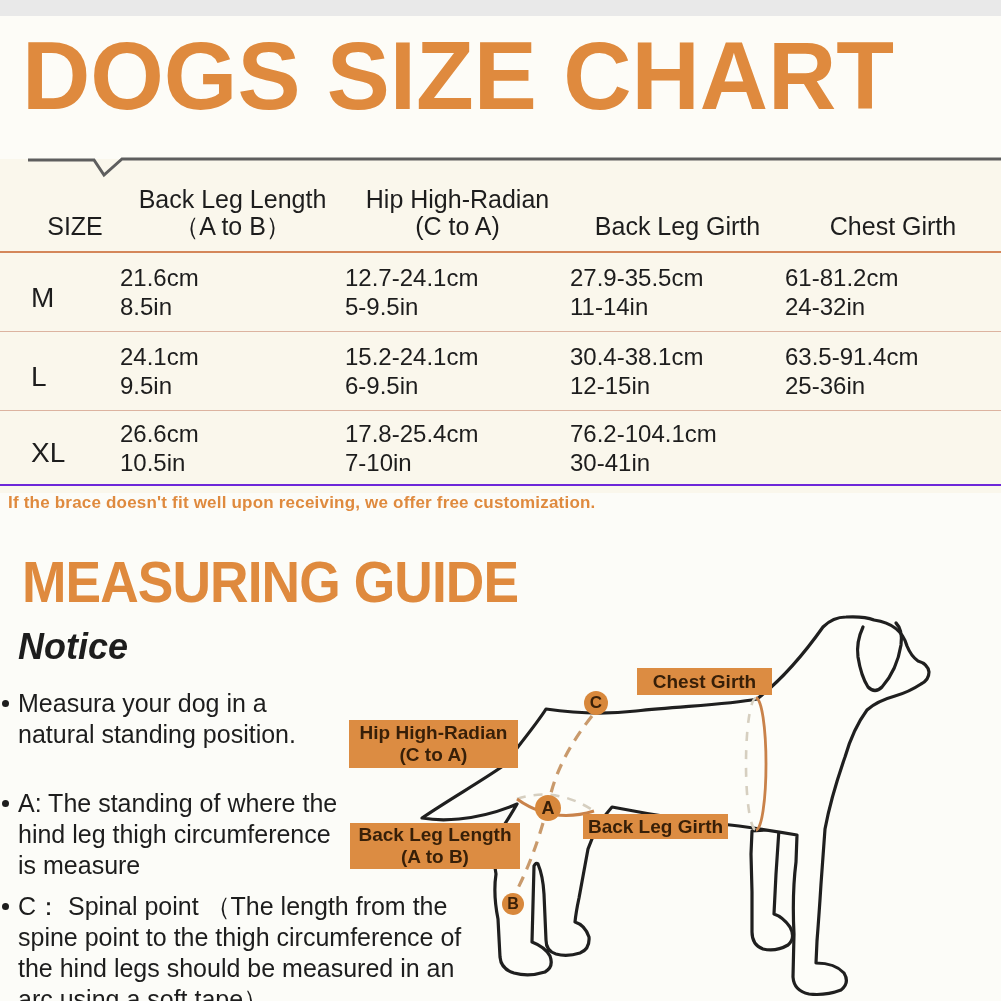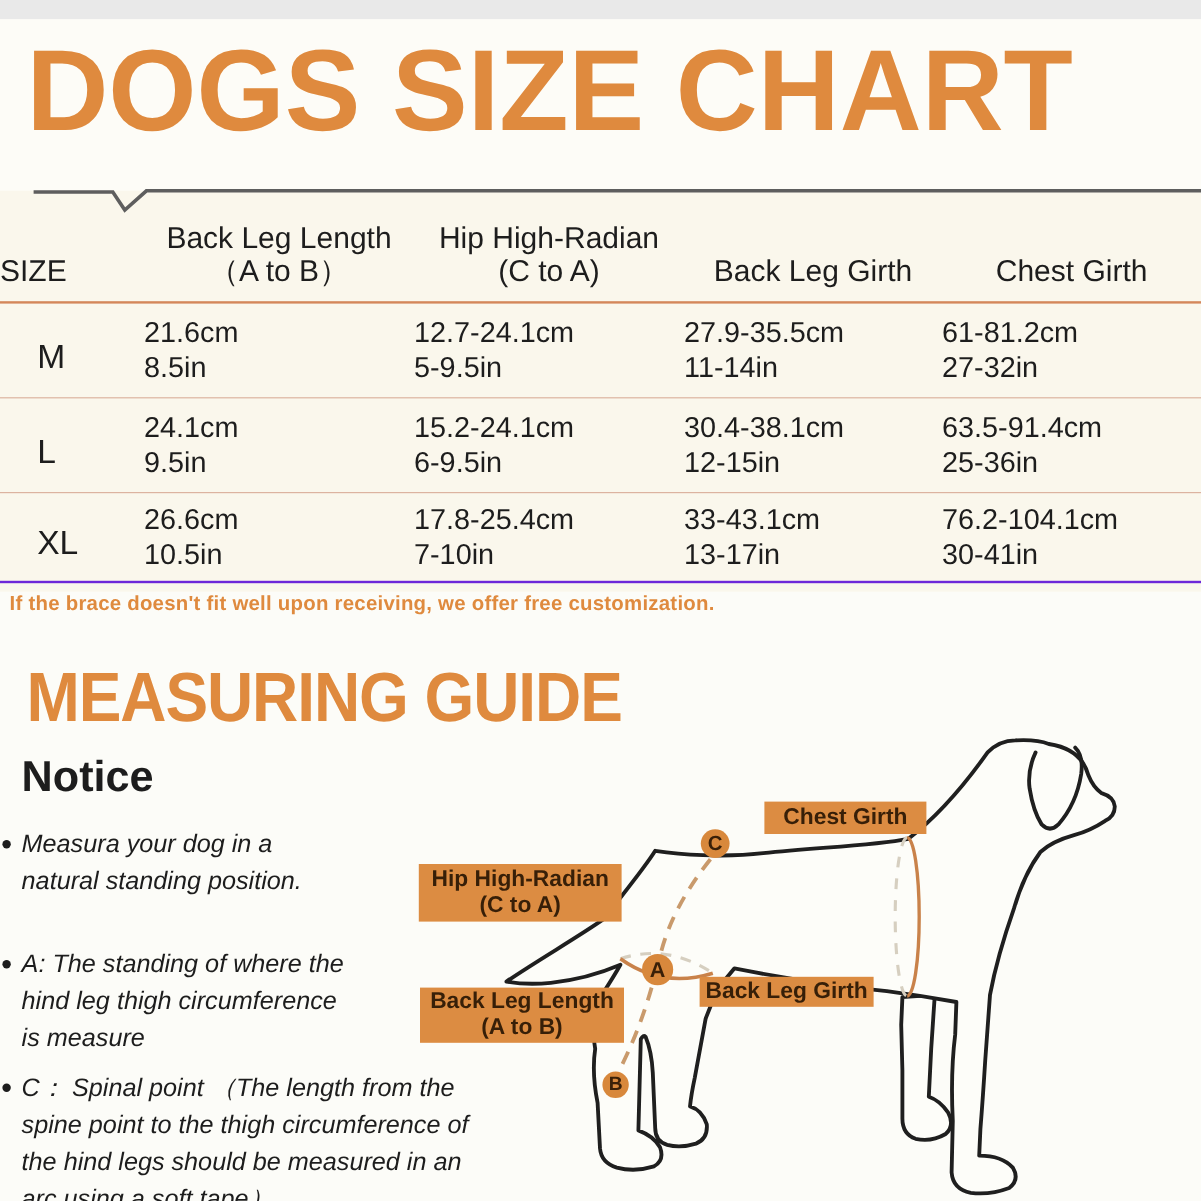--- a/index.html
+++ b/index.html
@@ -32,46 +32,45 @@
   .notch-svg{position:absolute; left:0; top:129px; width:1001px; height:34px;}
 
   
   .tbl{position:absolute; left:0; top:143px; width:1001px; color:var(--text-dark,#1d1d1d);}
   .tr{display:grid; grid-template-columns:120px 225px 225px 215px 216px; box-sizing:border-box;}
   .tr.head{height:94px; border-bottom:2px solid var(--table-line-orange,#D4875A);}
   .tr.r1,.tr.r2{height:79px; border-bottom:1.5px solid var(--row-separator,#DCB3A0);}
   .tr.r3{height:75px; border-bottom:2px solid #6d28d9;}
   .th{display:flex; flex-direction:column; justify-content:flex-end; align-items:center;
       padding-bottom:11px; font-size:25px; line-height:27px; text-align:center;}
-  .th.size{align-items:flex-start; }
+  .th.size{align-items:center; padding-left:30px;}
   .td{display:flex; flex-direction:column; justify-content:center; align-items:flex-start;
       font-size:24px; line-height:29px; text-align:center;}
   .td.size{align-items:flex-start; padding-left:31px; font-size:28px; justify-content:center; padding-top:10px;}
 
   .custom-note{
     position:absolute; left:8px; top:477px; width:990px;
     font-size:17px; font-weight:700; letter-spacing:.2px;
     color:var(--accent-orange,#DF8A3E);
   }
   .mg-title{
     position:absolute; left:22px; top:532px;
     font-size:58px; font-weight:800; letter-spacing:-1px;
     color:var(--accent-orange,#DF8A3E); white-space:nowrap;
     transform:scaleX(.92); transform-origin:left top;
   }
   .notice-title{
     position:absolute; left:18px; top:610px;
-    font-size:36px; font-weight:700; color:var(--text-dark,#1d1d1d);
+    font-size:36px; font-weight:700; color:var(--text-dark,#1d1d1d);font-style:italic;
   }
   .notes{position:absolute; left:2px; top:672px; width:482px; margin:0; padding:0; list-style:none;}
   .notes li{
     position:relative; padding-left:16px; margin:0;
-    font-size:21px; line-height:31px; color:var(--text-dark,#1d1d1d);
+    font-size:25px; line-height:31px; color:var(--text-dark,#1d1d1d);
     white-space:pre-line;
-    font-style:italic;
   }
   .notes li + li{margin-top:38px;}
   .notes li:nth-child(3){margin-top:10px;}
   .notes li::before{
     content:""; position:absolute; left:0; top:12px; width:7px; height:7px;
     border-radius:50%; background:var(--text-dark,#1d1d1d);
   }
 
   
   .dog-svg{position:absolute; left:340px; top:580px; width:661px; height:421px; z-index:1;}
@@ -130,21 +129,21 @@
       <div class="td">
         <span>12.7-24.1cm</span>
         <span>5-9.5in</span>
       </div>
       <div class="td">
         <span>27.9-35.5cm</span>
         <span>11-14in</span>
       </div>
       <div class="td">
         <span>61-81.2cm</span>
-        <span>27-32in</span>
+        <span>24-32in</span>
       </div>
     </div>
 
     <div class="tr r2">
       <div class="td size">L</div>
       <div class="td">
         <span>24.1cm</span>
         <span>9.5in</span>
       </div>
       <div class="td">
@@ -163,24 +162,20 @@
 
     <div class="tr r3">
       <div class="td size">XL</div>
       <div class="td">
         <span>26.6cm</span>
         <span>10.5in</span>
       </div>
       <div class="td">
         <span>17.8-25.4cm</span>
         <span>7-10in</span>
-      </div>
-      <div class="td">
-        <span>33-43.1cm</span>
-        <span>13-17in</span>
       </div>
       <div class="td">
         <span>76.2-104.1cm</span>
         <span>30-41in</span>
       </div>
     </div>
   </div>
 
   <div class="custom-note">If the brace doesn't fit well upon receiving, we offer free customization.</div>
 

